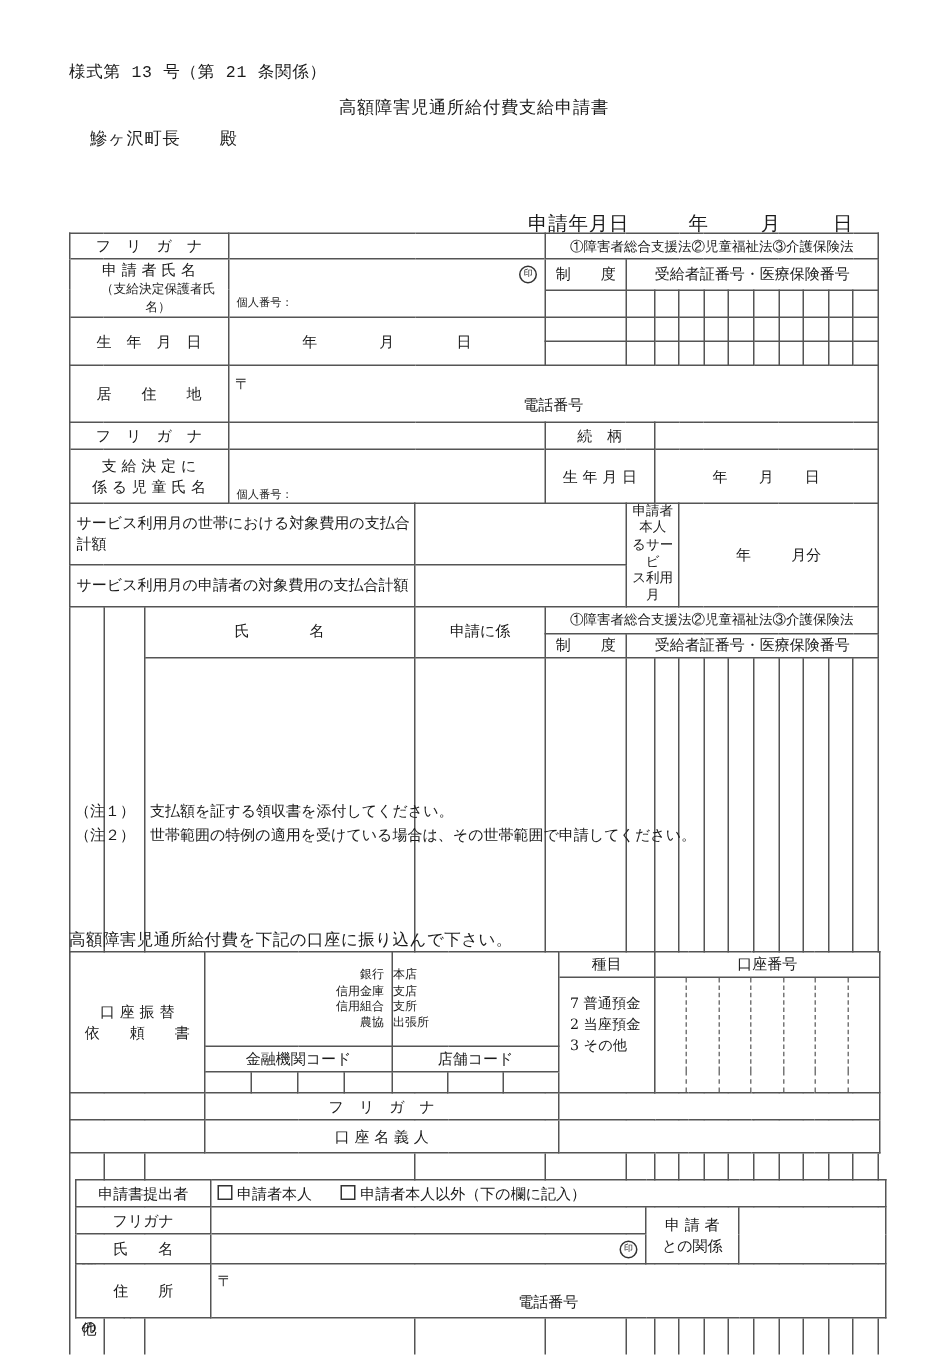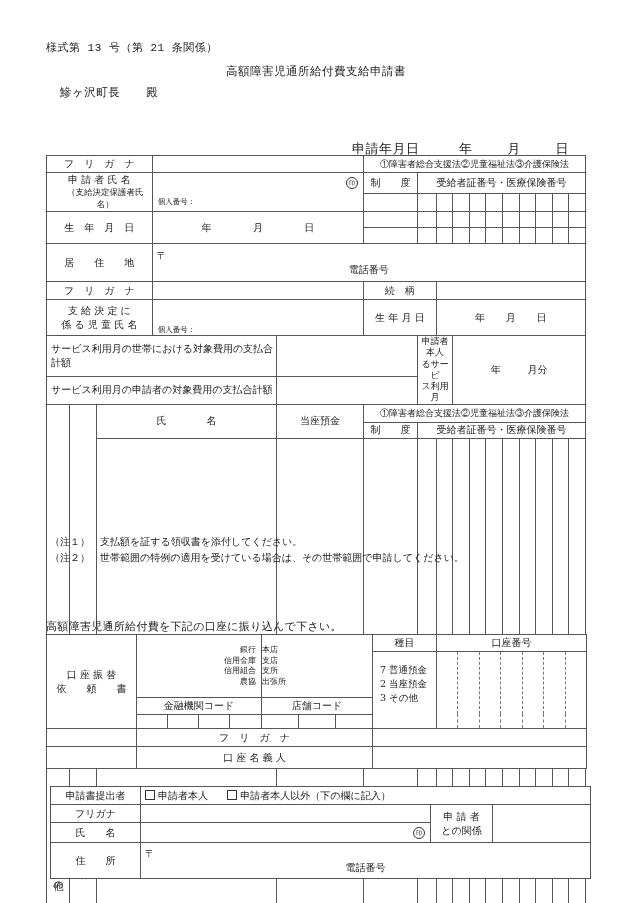--- a/index.html
+++ b/index.html
@@ -240,21 +240,21 @@
         <div class="vwrap">
               <span class="vert">同一世帯に属する他の</span>
             </div>
       </td>
       <td rowspan="11">
         <div class="vwrap">
               <span class="vert">支給決定障害者</span>
             </div>
       </td>
       <td colspan="3" rowspan="2" class="ctr">氏　　　　名</td>
-      <td colspan="1" rowspan="2" class="ctr">当座預金</td>
+      <td colspan="1" rowspan="2" class="ctr">申請に係</td>
       <td colspan="11" class="ctr mini">①障害者総合支援法②児童福祉法③介護保険法</td>
     </tr>
     <tr style="height:16px">
       <td class="ctr">制　　度</td>
       <td colspan="10" class="ctr">受給者証番号・医療保険番号</td>
     </tr>
 
     <tr style="height:13px">
       <td colspan="3" rowspan="3" style="vertical-align:bottom">
         <div class="kojin">個人番号：</div>

